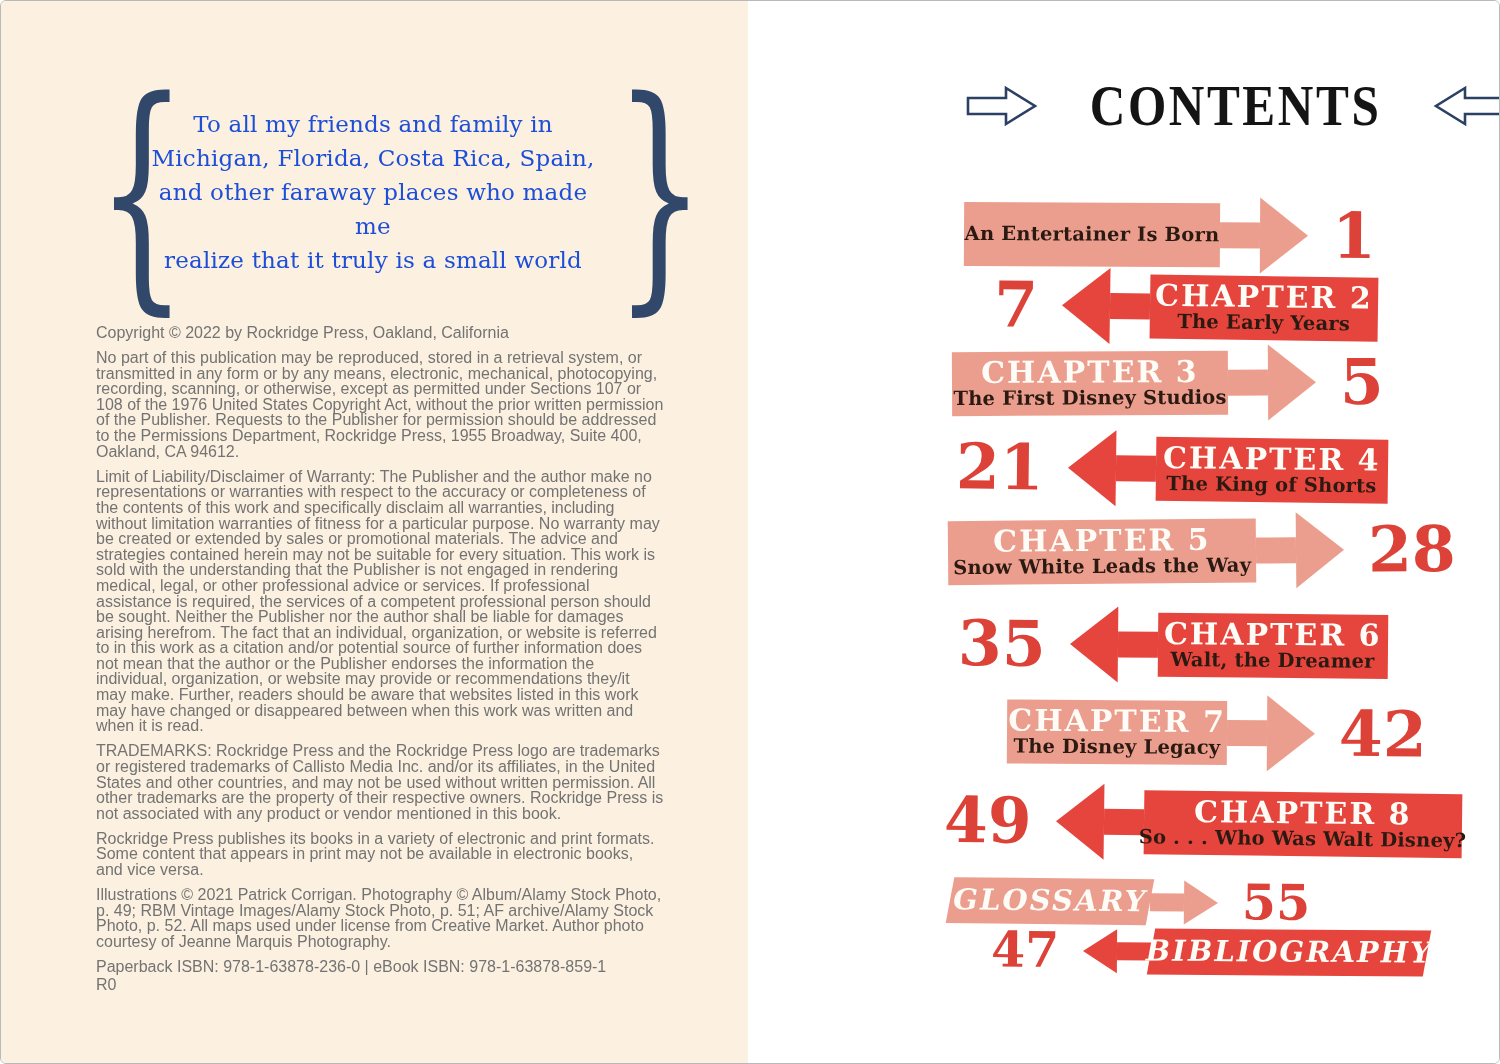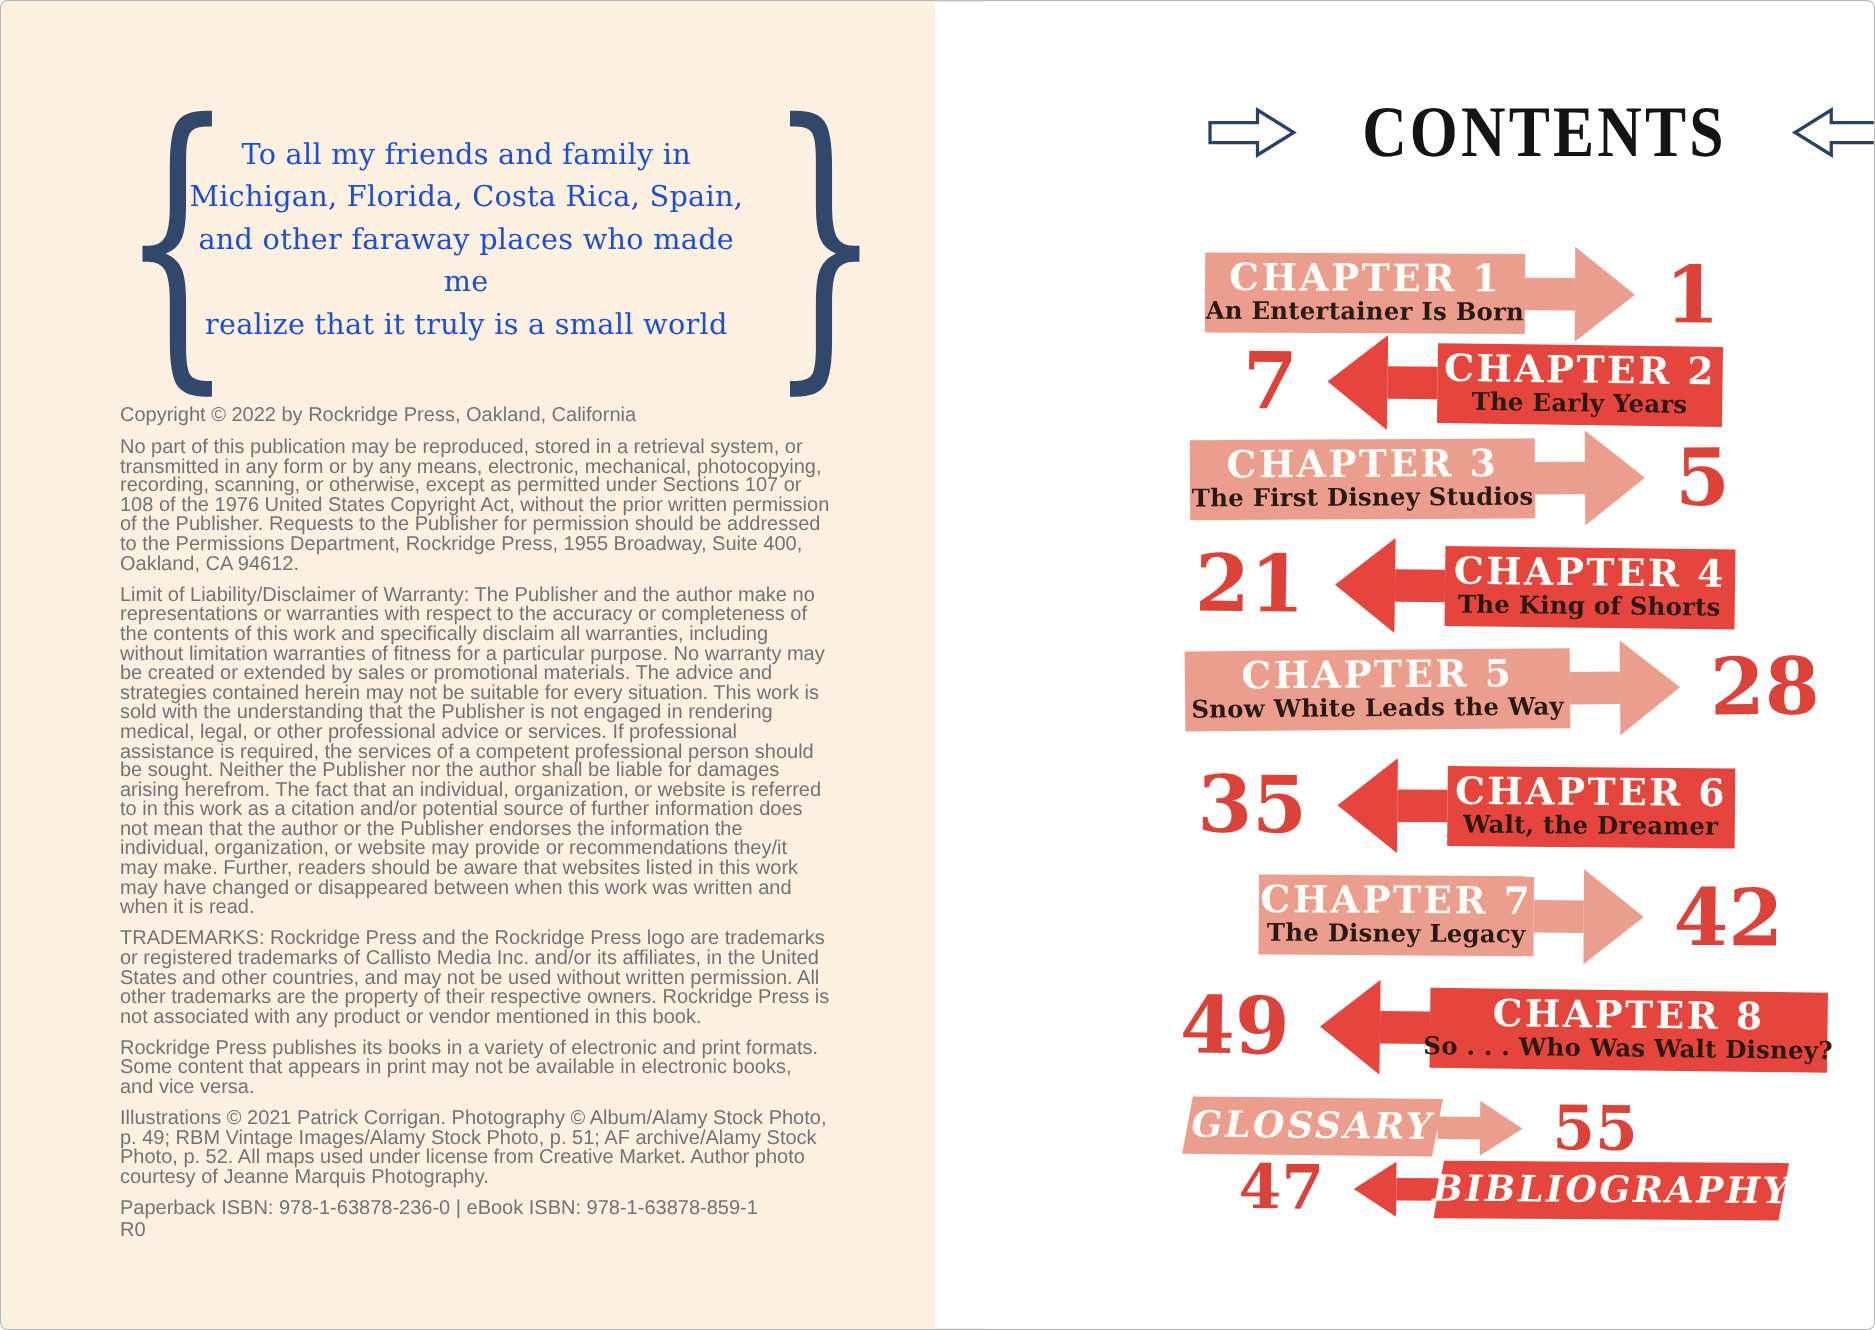--- a/index.html
+++ b/index.html
@@ -148,21 +148,20 @@
         <polygon points="2,13 40,13 40,3 69,21 40,39 40,29 2,29" fill="#ffffff" stroke="#2B4163" stroke-width="2.6"></polygon>
       </svg>
       <div class="contents-title">CONTENTS</div>
       <svg class="hdr-arrow" width="72" height="42" viewBox="0 0 72 42">
         <polygon points="70,13 32,13 32,3 3,21 32,39 32,29 70,29" fill="#ffffff" stroke="#2B4163" stroke-width="2.6"></polygon>
       </svg>
     </div>
 
     <div class="row salmon dir-right" style="top:196px; left:176px; transform:rotate(.3deg);">
       <div class="bar" style="width:256px;">
-        <div class="label">CHAPTER 1</div>
         <div class="sub">An Entertainer Is Born</div>
       </div>
       <div class="shaft"></div>
       <div class="head pt-right"></div>
       <div class="num">1</div>
     </div>
 
     <div class="row red dir-left" style="top:268px; left:206px; transform:rotate(.8deg);">
       <div class="num">7</div>
       <div class="head pt-left"></div>

